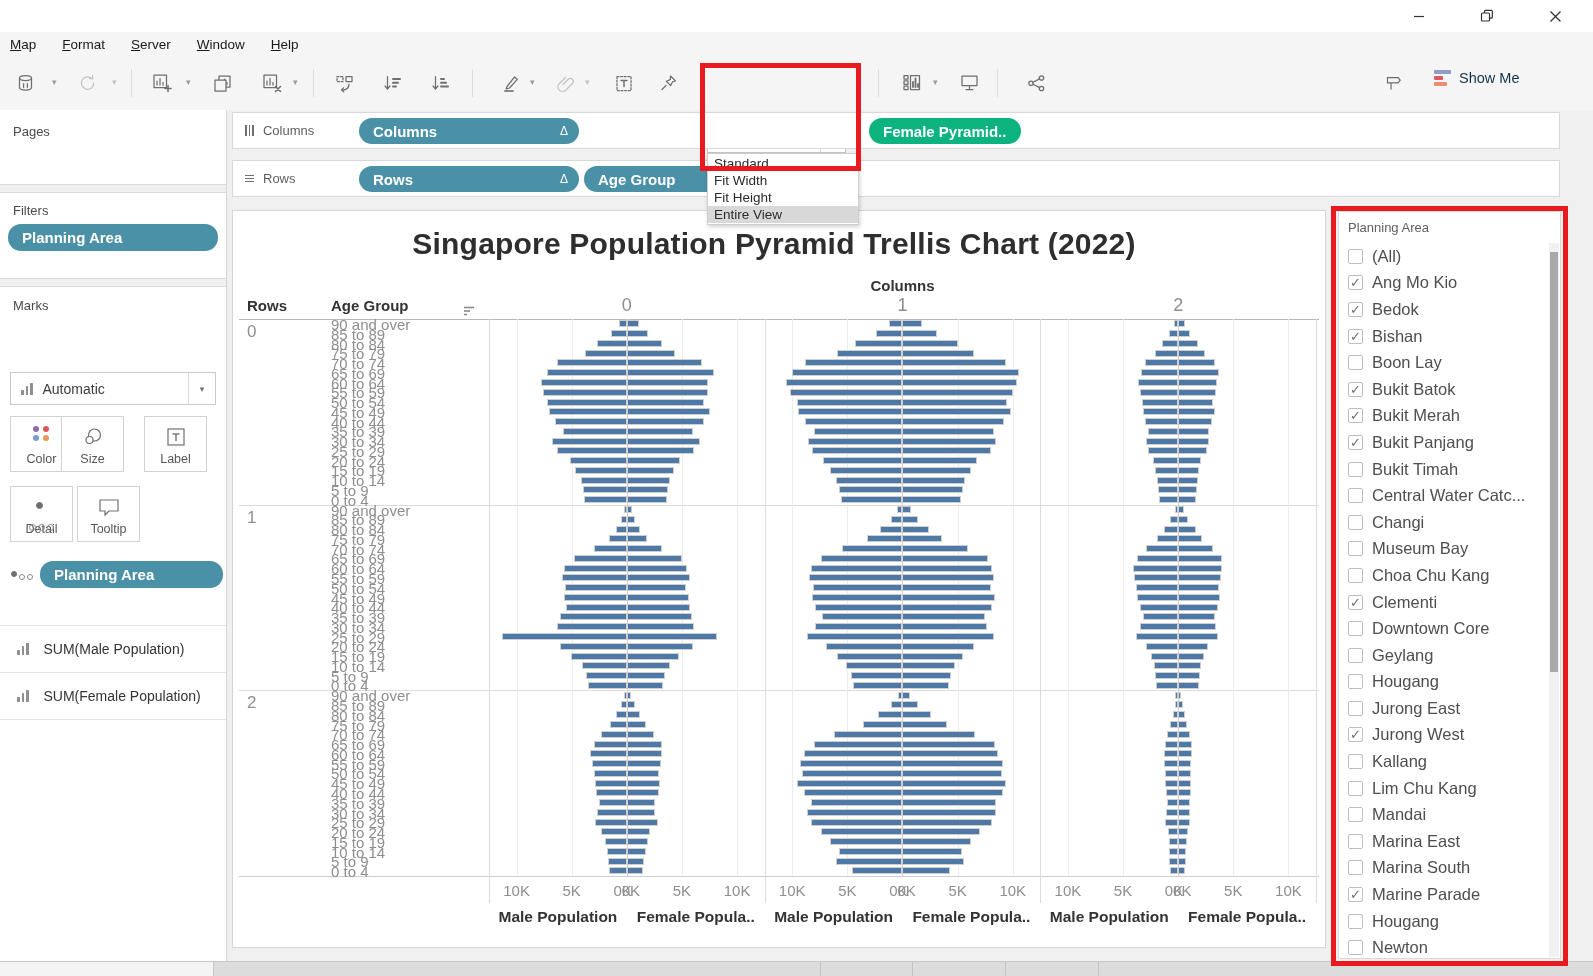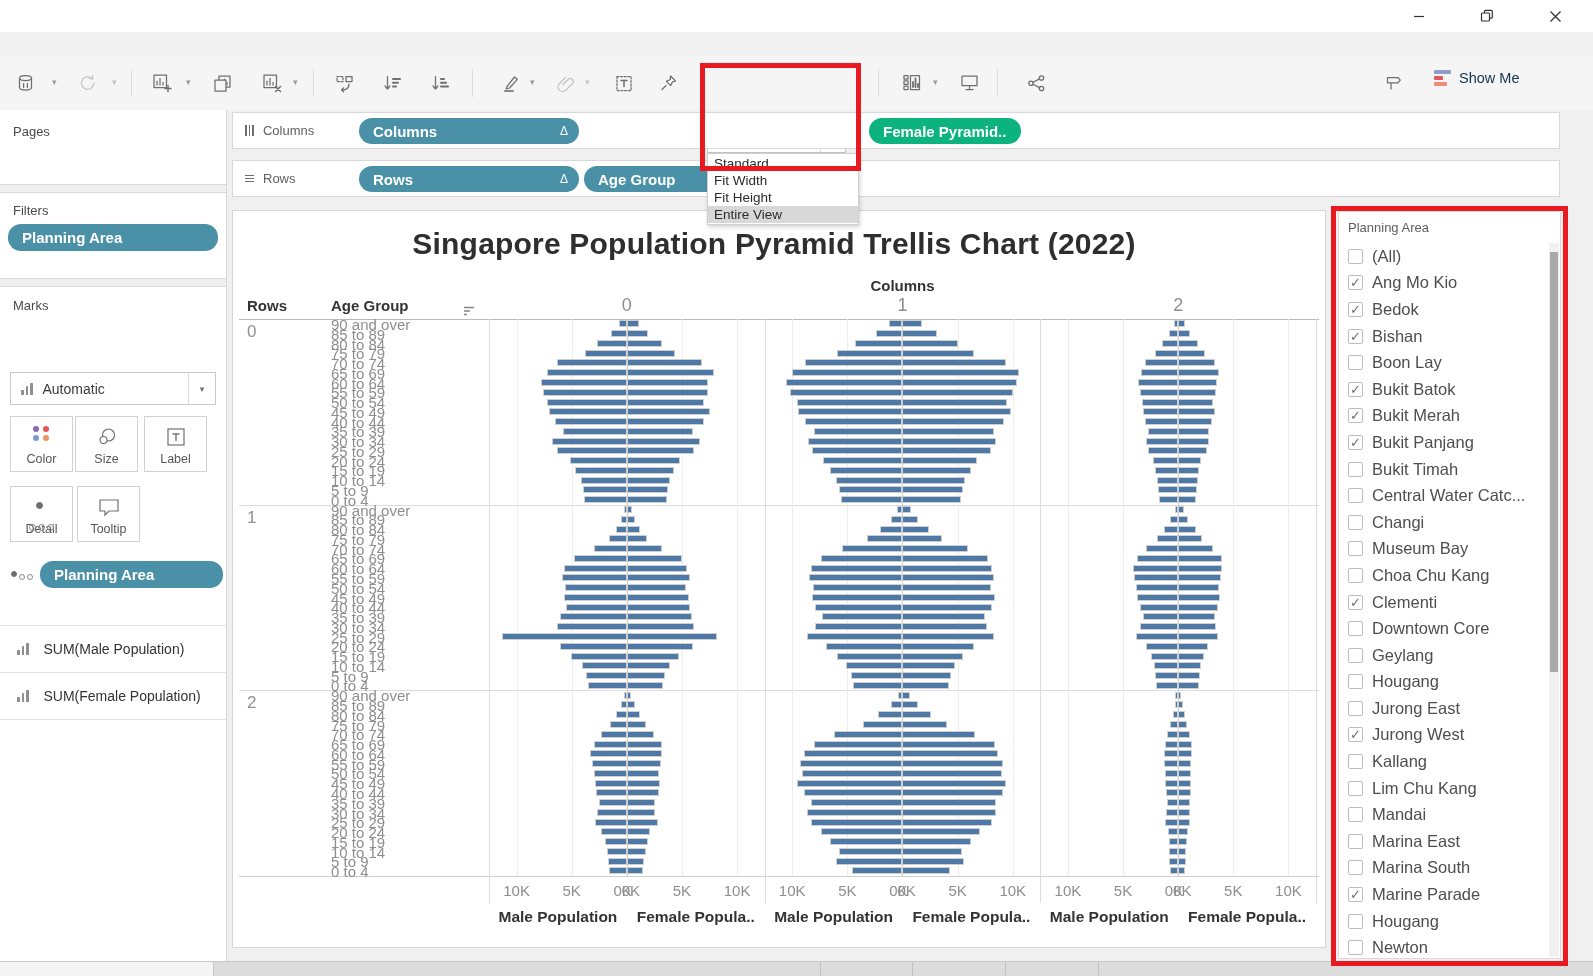--- a/index.html
+++ b/index.html
@@ -126,20 +126,27 @@
           <path d="M4.5 4V2.2a.8.8 0 0 1 .8-.8h6.2a.8.8 0 0 1 .8.8v6.2a.8.8 0 0 1-.8.8H9.7" stroke="#333" stroke-width="1.2"></path>
         </svg>
     </div>
     <div class="win-btn" style="left:1521px">
       <svg width="13" height="13">
           <path d="M1.5 1.5l10 10M11.5 1.5l-10 10" stroke="#333" stroke-width="1.3"></path>
         </svg>
     </div>
   </div>
 
+  <div class="menubar" id="menubar">
+      <div class="menu-item">Map</div>
+      <div class="menu-item">Format</div>
+      <div class="menu-item">Server</div>
+      <div class="menu-item">Window</div>
+      <div class="menu-item">Help</div>
+    </div>
 
   <div class="toolbar">
     <div class="tbi" style="left:12px">
       <svg width="20" height="20">
           <ellipse cx="9.5" cy="5" rx="6" ry="2.5"></ellipse>
           <path d="M3.5 5v9.5c0 1.4 2.7 2.5 6 2.5s6-1.1 6-2.5V5"></path>
           <line x1="7.6" y1="10.5" x2="7.6" y2="14.5"></line>
           <line x1="11.4" y1="10.5" x2="11.4" y2="14.5"></line>
         </svg>
     </div>
@@ -312,21 +319,21 @@
       <span class="mic">
           <span class="color-dots">
             <i style="background:#8b6bb1"></i>
             <i style="background:#e15759"></i>
             <i style="background:#7c9ad1"></i>
             <i style="background:#e8985e"></i>
           </span>
         </span>
       <span class="mlb">Color</span>
     </div>
-    <div class="mark-btn" style="left:75px;top:306px">
+    <div class="mark-btn" style="left:61px;top:306px">
       <span class="mic">
           <svg width="22" height="22" fill="none" stroke="#707070" stroke-width="1.2">
             <circle cx="12.5" cy="9" r="6"></circle>
             <circle cx="7.5" cy="14" r="3.5" fill="#fff"></circle>
           </svg>
         </span>
       <span class="mlb">Size</span>
     </div>
     <div class="mark-btn" style="left:144px;top:306px">
       <span class="mic">

